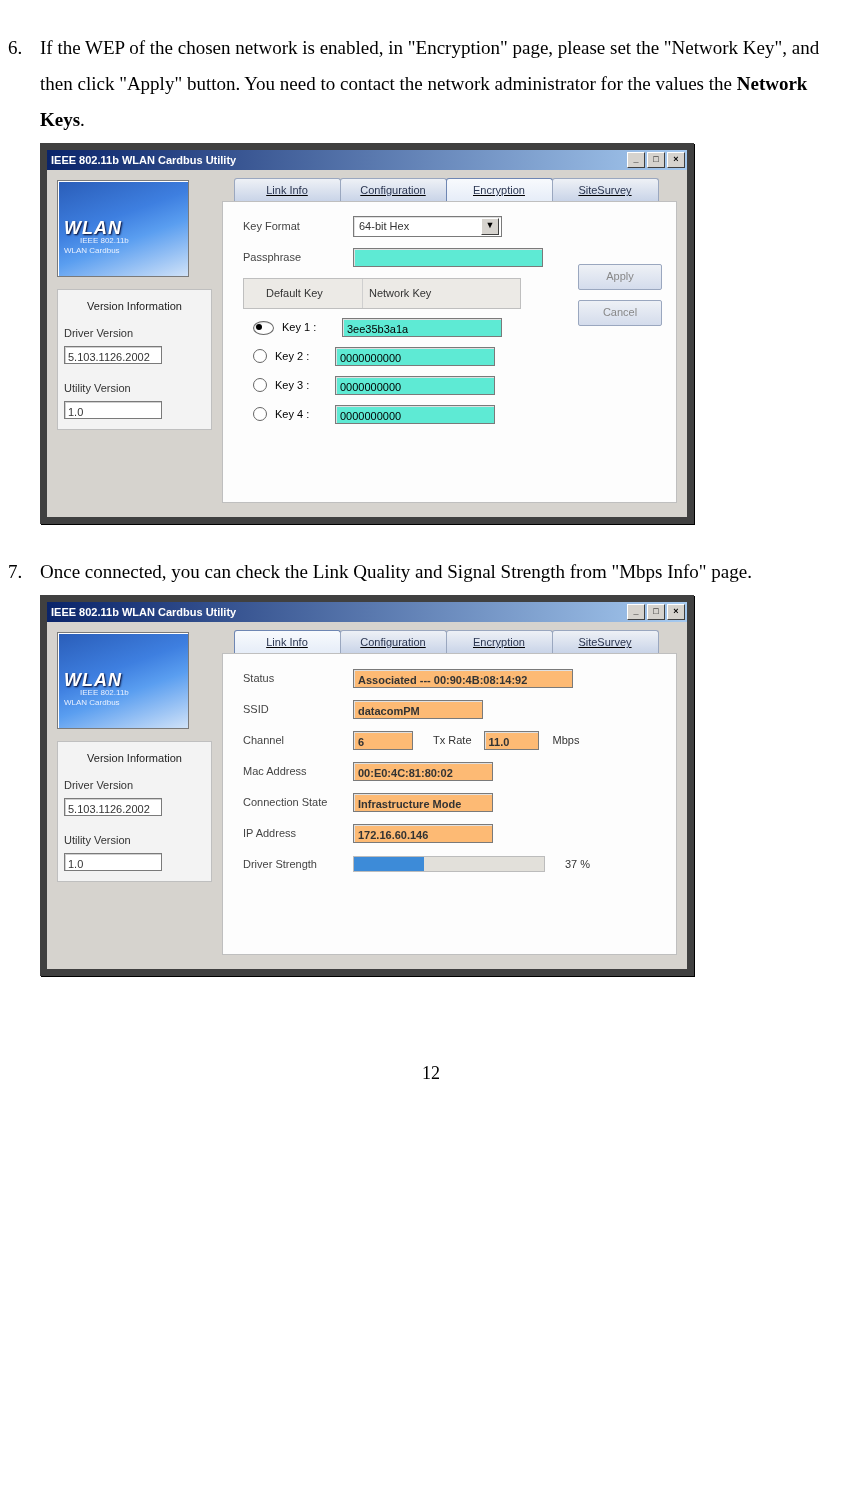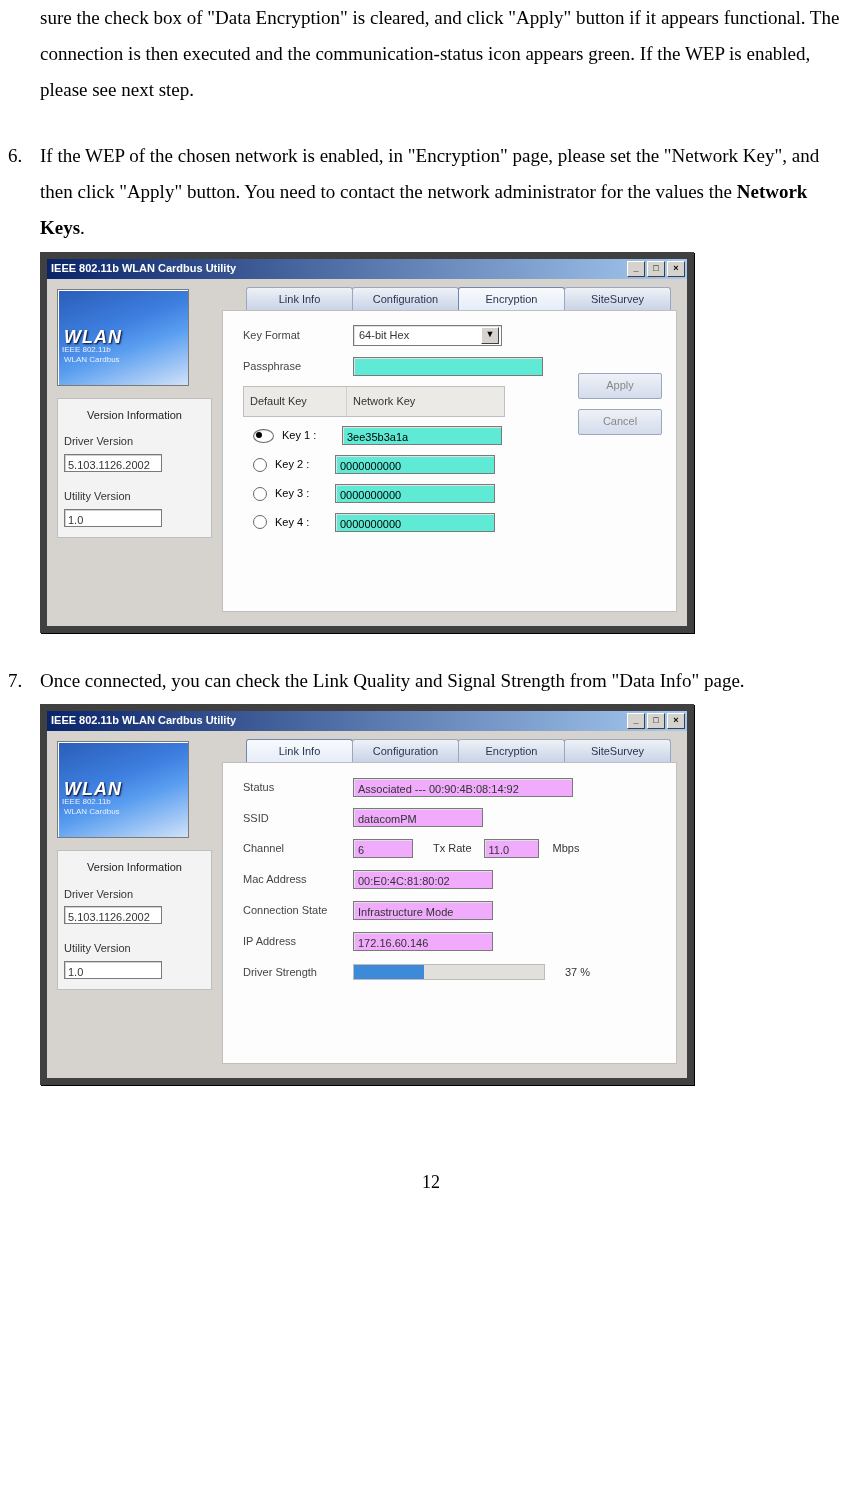--- a/index.html
+++ b/index.html
@@ -77,21 +77,21 @@
     background: linear-gradient(160deg, #2a5db8, #3e7fe0 40%, #5a9ef0 60%, #d0e2f8);
     border: 1px solid #7a7a7a;
     box-shadow: inset 1px 1px 0 #fff;
     position: relative;
     color: #fff;
     font-weight: bold;
     font-style: italic;
     overflow: hidden;
   }
   .wlan-card .w1 { position:absolute; left:6px; top:30px; font-size:18px; letter-spacing:1px; text-shadow:1px 1px 2px #002; }
-  .wlan-card .w2 { position:absolute; left:4px; top:52px; font-size:8px; font-style:normal; font-weight:normal; color:#e8f0ff;}
+  .wlan-card .w2 { position:absolute; left:22px; top:52px; font-size:8px; font-style:normal; font-weight:normal; color:#e8f0ff;}
   .wlan-card .w3 { position:absolute; left:6px; top:62px; font-size:8px; font-style:normal; font-weight:normal; color:#e8f0ff;}
   .version-box {
     margin-top: 12px;
     background: #f3f3f3;
     border: 1px solid #bfbfbf;
     padding: 6px 6px 10px 6px;
     font-size: 11px;
     color: #333;
   }
   .version-box .hdr { text-align:center; margin-bottom:6px; color:#222; }
@@ -105,22 +105,23 @@
     padding: 0 3px;
     margin-top: 2px;
     box-shadow: inset 1px 1px 0 #d0d0d0;
   }
   .right-panel {
     flex: 1;
     padding: 0 10px 14px 0;
   }
   .tabs {
     display: flex;
-    justify-content: flex-end;
+    justify-content: center;
     padding: 8px 6px 0 0;
+    text-decoration: underline;
   }
   .tab {
     width: 105px;
     height: 22px;
     background: linear-gradient(#eef1f6, #c9d4e8);
     border: 1px solid #9aa7bf;
     border-bottom: none;
     text-align: center;
     line-height: 22px;
     color: #2a3550;
@@ -143,21 +144,21 @@
   .row { display:flex; align-items:center; margin-bottom:10px; font-size:11px; color:#333;}
   .row .lbl { width: 110px; color:#444;}
   .inp {
     height: 17px;
     border: 1px solid #7a7a7a;
     background: #5eead4;
     font-size: 11px;
     padding: 0 4px;
     box-shadow: inset 1px 1px 0 #e0e0e0;
   }
-  .inp.ro { background:#f0abfc; }
+  .inp.ro { background:#fdba74;font-weight:bold; }
   .sel {
     height: 19px;
     border: 1px solid #7a7a7a;
     background: #fff;
     font-size: 11px;
     display:flex; align-items:center; justify-content:space-between;
     padding: 0 2px 0 5px;
     box-shadow: inset 1px 1px 0 #e0e0e0;
   }
   .sel .arrow {
@@ -173,35 +174,34 @@
     border: 1px solid #9aa7bf;
     color: #888;
     text-align:center; line-height:22px;
     font-size:11px;
     border-radius:2px;
   }
   .btn-col { position:absolute; right:14px; top:14px;margin-top:48px; }
   .btn-col .btn + .btn { margin-top:10px; }
   .chk { width:13px; height:13px; border:1px solid #666; background:#fff; display:inline-flex; align-items:center; justify-content:center; font-size:10px; margin-right:8px;}
   .chk.c::after{content:"✓";}
-  .hdr-row { display:flex; background:#eceae6; border:1px solid #bfbfbf; }
+  .hdr-row { display:flex; background:#eceae6; border:1px solid #bfbfbf;padding-left:16px; }
   .hdr-cell { padding:4px 6px; font-size:11px; color:#333; border-right:1px solid #cfcfcf;}
   .radio-row { display:flex; align-items:center; margin-top:8px;}
   .radio { width:12px;height:12px;border:1px solid #666;border-radius:50%;background:#fff;margin:0 8px 0 10px;position:relative;}
   .radio.sel::after{content:"";position:absolute;left:2px;top:2px;width:6px;height:6px;background:#000;border-radius:50%;}
   .bar-bg { width:190px;height:14px;background:#e2e0da;border:1px solid #bcbcbc;position:relative;}
   .bar-fill {height:100%;}
   .page-num { text-align:center; margin-top:80px; font-size:18px;}
   b { font-weight:bold;}
 </style>
 </head>
 <body>
 <div class="page">
 
-<div class="text-block">sure the check box of "Data Encryption" is cleared, and click "Apply" button if it appears functional.    The connection is then executed and the communication-status icon appears green.    If the WEP is enabled, please see next step.</div>
 
 <div class="list-item">
   <span class="list-num">6.</span>
   <span>If the WEP of the chosen network is enabled, in "Encryption" page, please set the "Network Key", and then click "Apply" button.    You need to contact the network administrator for the values the </span><b>Network Keys</b><span>.</span>
 </div>
 
 <div class="screenshot-wrap">
   <div class="win">
     <div class="titlebar">
       <span>IEEE 802.11b WLAN Cardbus Utility</span>
@@ -274,21 +274,21 @@
             <div class="inp" style="width:150px">0000000000</div>
           </div>
         </div>
       </div>
     </div>
   </div>
 </div>
 
 <div class="list-item">
   <span class="list-num">7.</span>
-  <span>Once connected, you can check the Link Quality and Signal Strength from "Data Info" page.</span>
+  <span>Once connected, you can check the Link Quality and Signal Strength from "Mbps Info" page.</span>
 </div>
 
 <div class="screenshot-wrap">
   <div class="win">
     <div class="titlebar">
       <span>IEEE 802.11b WLAN Cardbus Utility</span>
       <div class="btns">
         <div class="wbtn">_</div>
         <div class="wbtn">□</div>
         <div class="wbtn">×</div>

